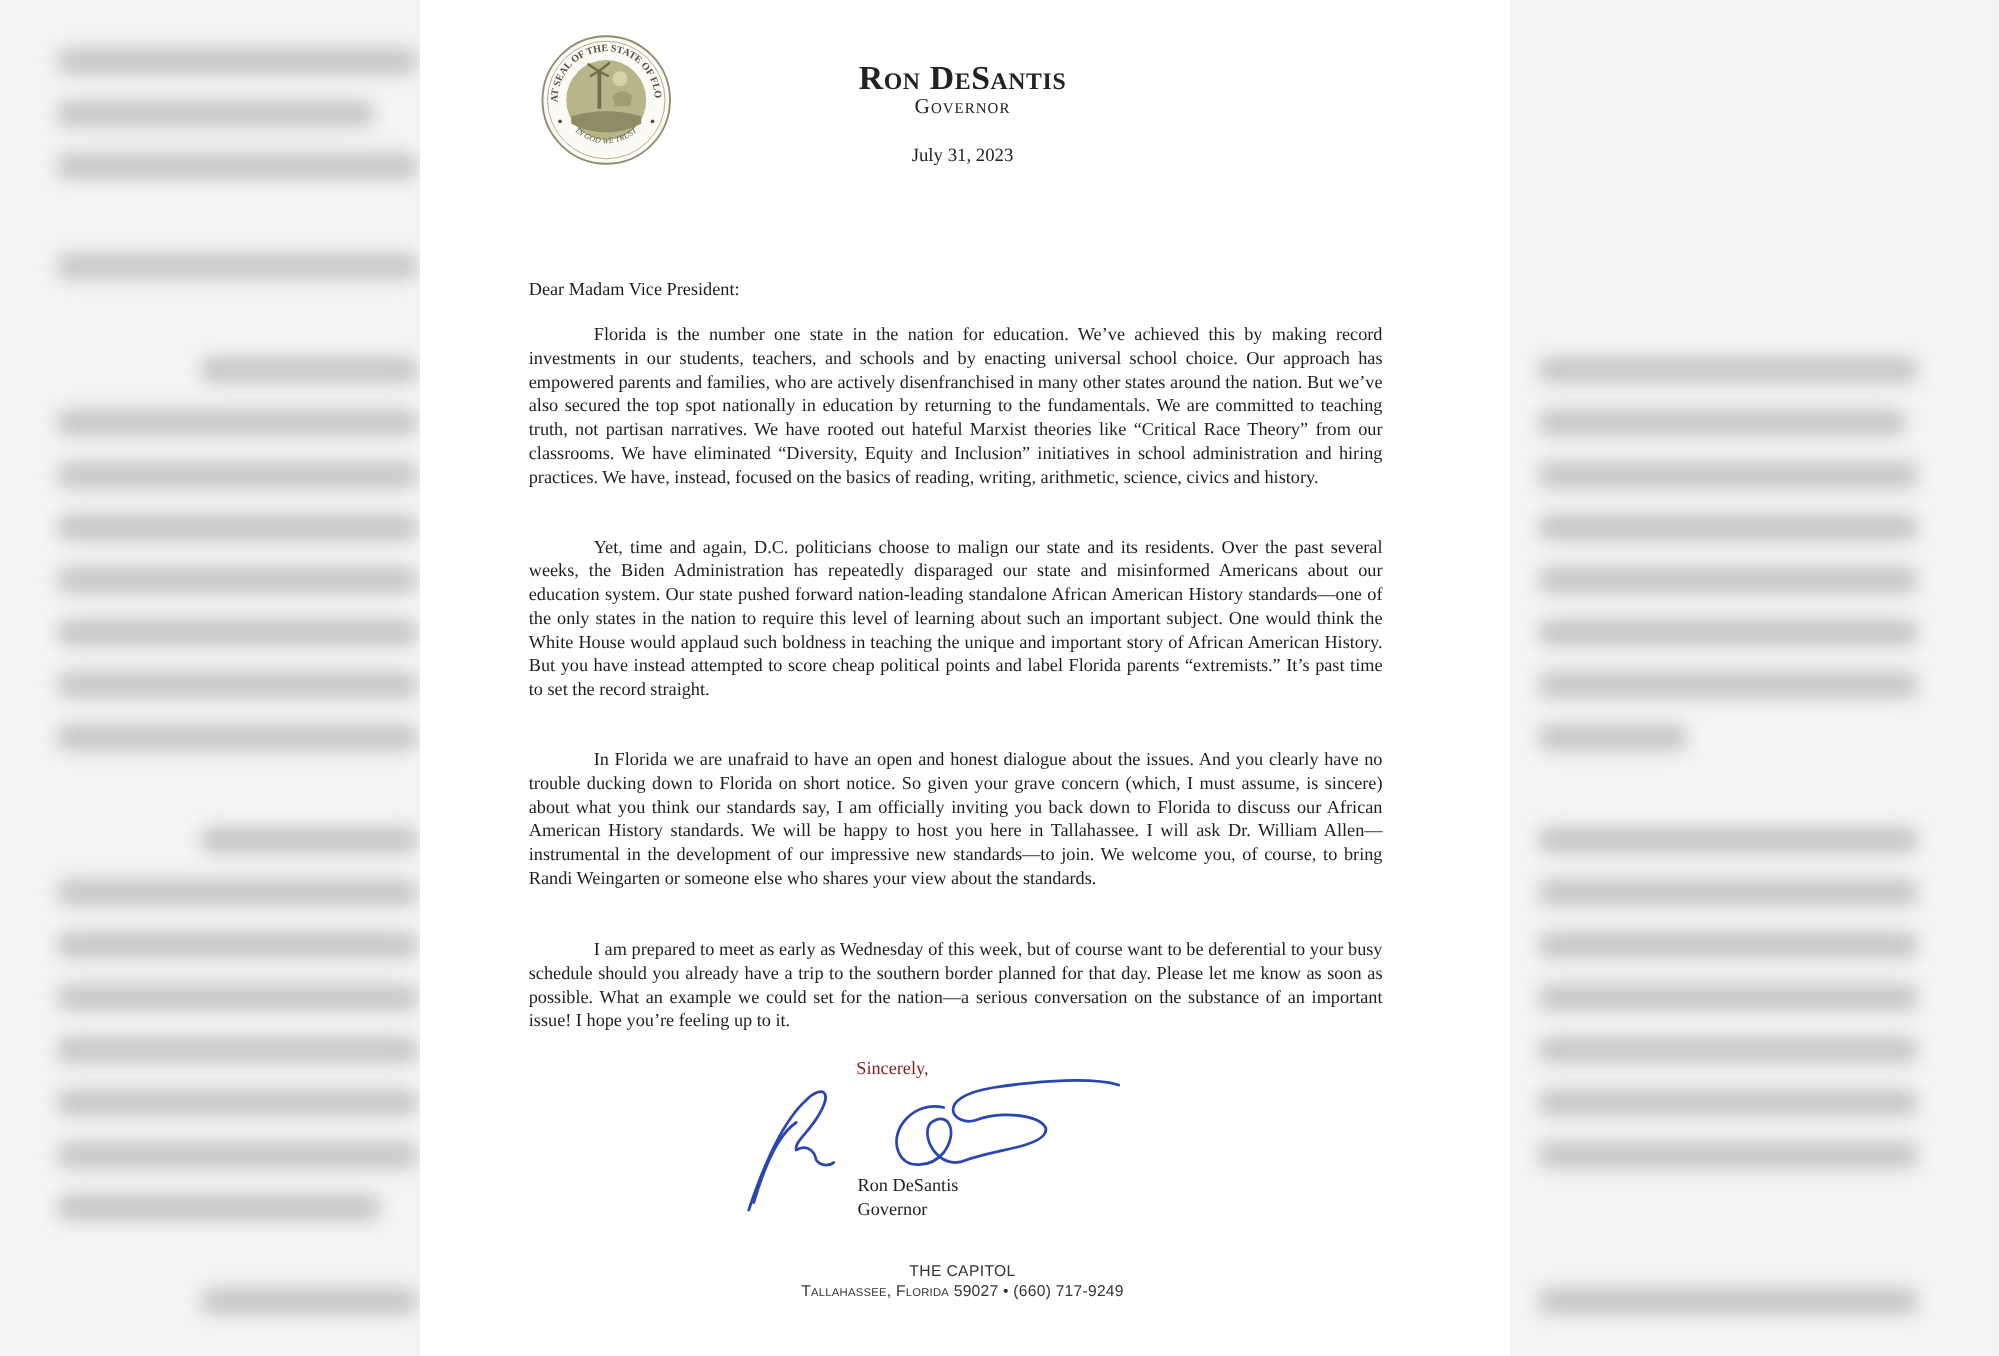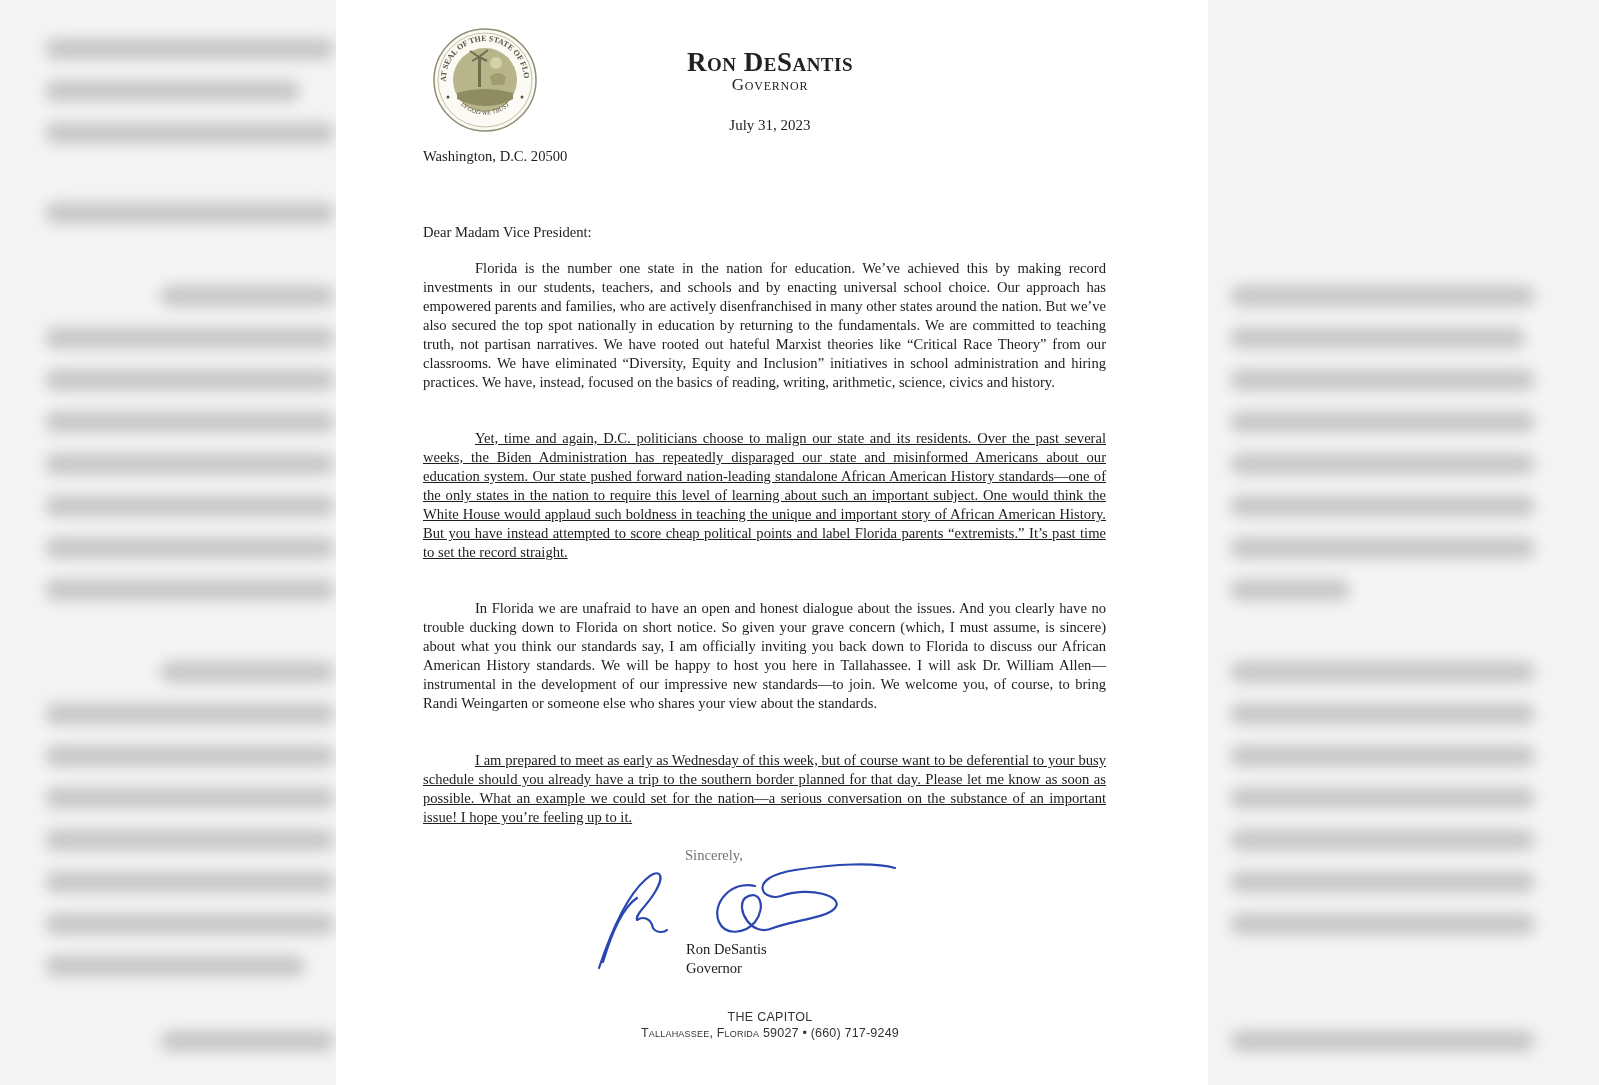--- a/index.html
+++ b/index.html
@@ -11,24 +11,24 @@
   .seal{position:absolute;left:432px;top:27px;width:106px;height:106px;}
   .letterhead{position:absolute;left:640px;top:46px;width:260px;text-align:center;color:#222;}
   .lh-name{font-size:27px;font-weight:bold;letter-spacing:.5px;font-variant:small-caps;line-height:32px;}
   .lh-title{font-size:17px;font-variant:small-caps;letter-spacing:.8px;margin-top:-3px;}
   .lh-date{font-size:15px;margin-top:22px;}
   .text{position:absolute;left:423px;width:683px;color:#1d1d1d;font-size:14.6px;line-height:19px;}
   .address{top:147px;}
   .salutation{top:223px;}
   .para{text-align:justify;text-indent:52px;}
   .p1{top:259px;}
-  .p2{top:429px;text-decoration:underline;}
+  .p2{top:429px;}
   .p3{top:599px;}
-  .p4{top:751px;text-decoration:underline;}
-  .closing{position:absolute;left:685px;top:847px;font-size:14.6px;color:#737373;}
+  .p4{top:751px;}
+  .closing{position:absolute;left:685px;top:847px;font-size:14.6px;color:#7f1d1d;}
   .signature{position:absolute;left:595px;top:858px;width:310px;height:115px;}
   .signer{position:absolute;left:686px;top:940px;font-size:14.6px;line-height:19px;color:#1d1d1d;}
   .footer{position:absolute;left:560px;top:1010px;width:420px;text-align:center;font-family:"Liberation Sans","DejaVu Sans",sans-serif;color:#333;}
   .ft1{font-size:12.5px;letter-spacing:.3px;}
   .ft2{font-size:12.5px;letter-spacing:.2px;margin-top:2px;}
   .sc{font-variant:small-caps;text-align:right;}
 </style>
 </head>
 <body>
 
@@ -100,21 +100,20 @@
   <circle cx="90" cy="70" r="1.5" fill="#545240"></circle>
 </svg>
 
 <div class="letterhead">
   <div class="lh-name">Ron DeSantis</div>
   <div class="lh-title">Governor</div>
   <div class="lh-date">July 31, 2023</div>
 </div>
 
 <div class="text address">
-  <div>Washington, D.C. 20500</div>
 </div>
 
 <div class="text salutation">Dear Madam Vice President:</div>
 
 <div class="text para p1">Florida is the number one state in the nation for education.  We’ve achieved this by making record investments in our students, teachers, and schools and by enacting universal school choice. Our approach has empowered parents and families, who are actively disenfranchised in many other states around the nation.  But we’ve also secured the top spot nationally in education by returning to the fundamentals.  We are committed to teaching truth, not partisan narratives.  We have rooted out hateful Marxist theories like “Critical Race Theory” from our classrooms. We have eliminated “Diversity, Equity and Inclusion” initiatives in school administration and hiring practices.  We have, instead, focused on the basics of reading, writing, arithmetic, science, civics and history.</div>
 <div class="text para p2">Yet, time and again, D.C. politicians choose to malign our state and its residents.  Over the past several weeks, the Biden Administration has repeatedly disparaged our state and misinformed Americans about our education system.  Our state pushed forward nation-leading standalone African American History standards—one of the only states in the nation to require this level of learning about such an important subject.  One would think the White House would applaud such boldness in teaching the unique and important story of African American History.  But you have instead attempted to score cheap political points and label Florida parents “extremists.”  It’s past time to set the record straight.</div>
 <div class="text para p3">In Florida we are unafraid to have an open and honest dialogue about the issues.  And you clearly have no trouble ducking down to Florida on short notice.  So given your grave concern (which, I must assume, is sincere) about what you think our standards say, I am officially inviting you back down to Florida to discuss our African American History standards.  We will be happy to host you here in Tallahassee.  I will ask Dr. William Allen—instrumental in the development of our impressive new standards—to join.  We welcome you, of course, to bring Randi Weingarten or someone else who shares your view about the standards.</div>
 <div class="text para p4">I am prepared to meet as early as Wednesday of this week, but of course want to be deferential to your busy schedule should you already have a trip to the southern border planned for that day. Please let me know as soon as possible.  What an example we could set for the nation—a serious conversation on the substance of an important issue!  I hope you’re feeling up to it.</div>
 
 <div class="closing">Sincerely,</div>

